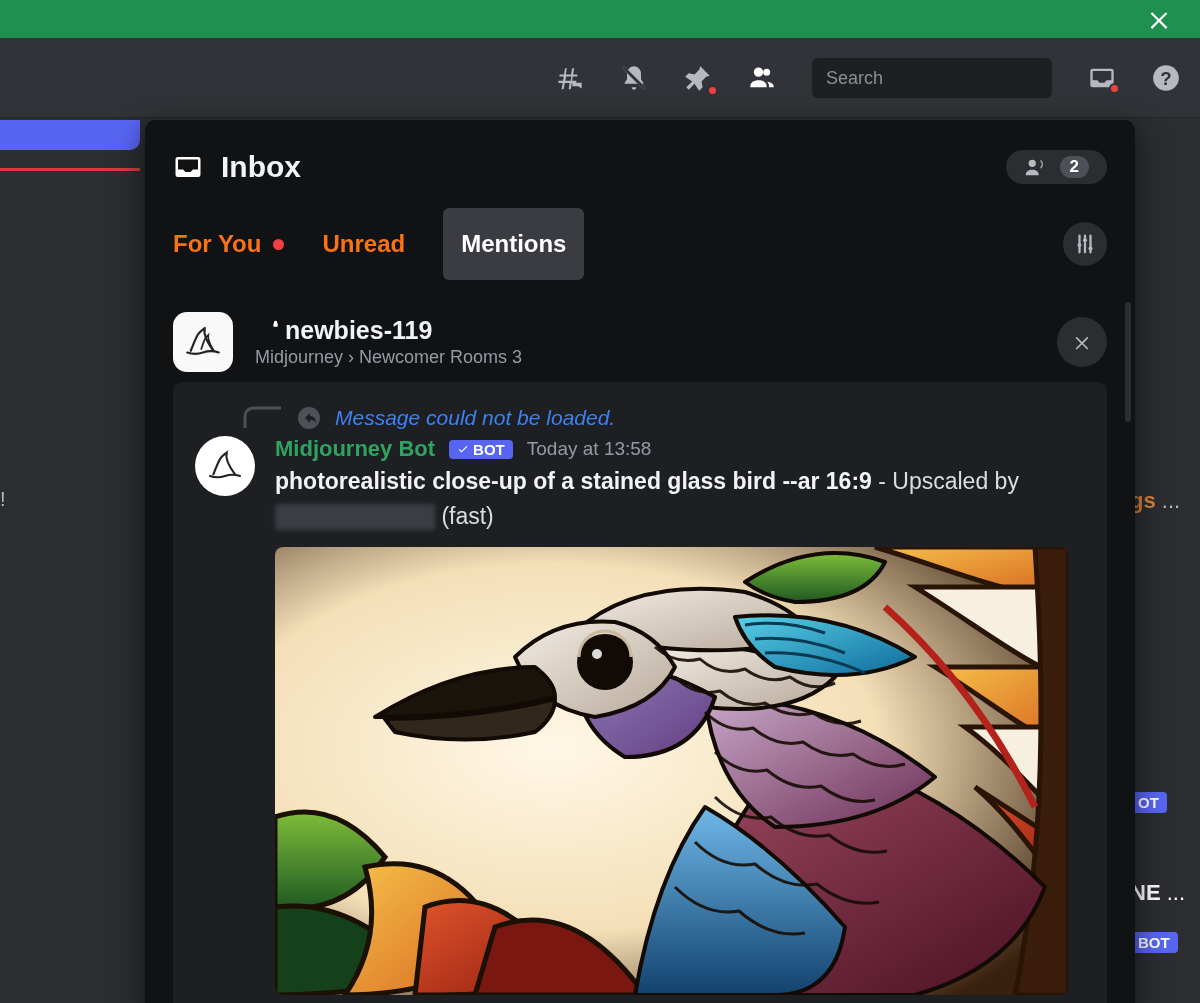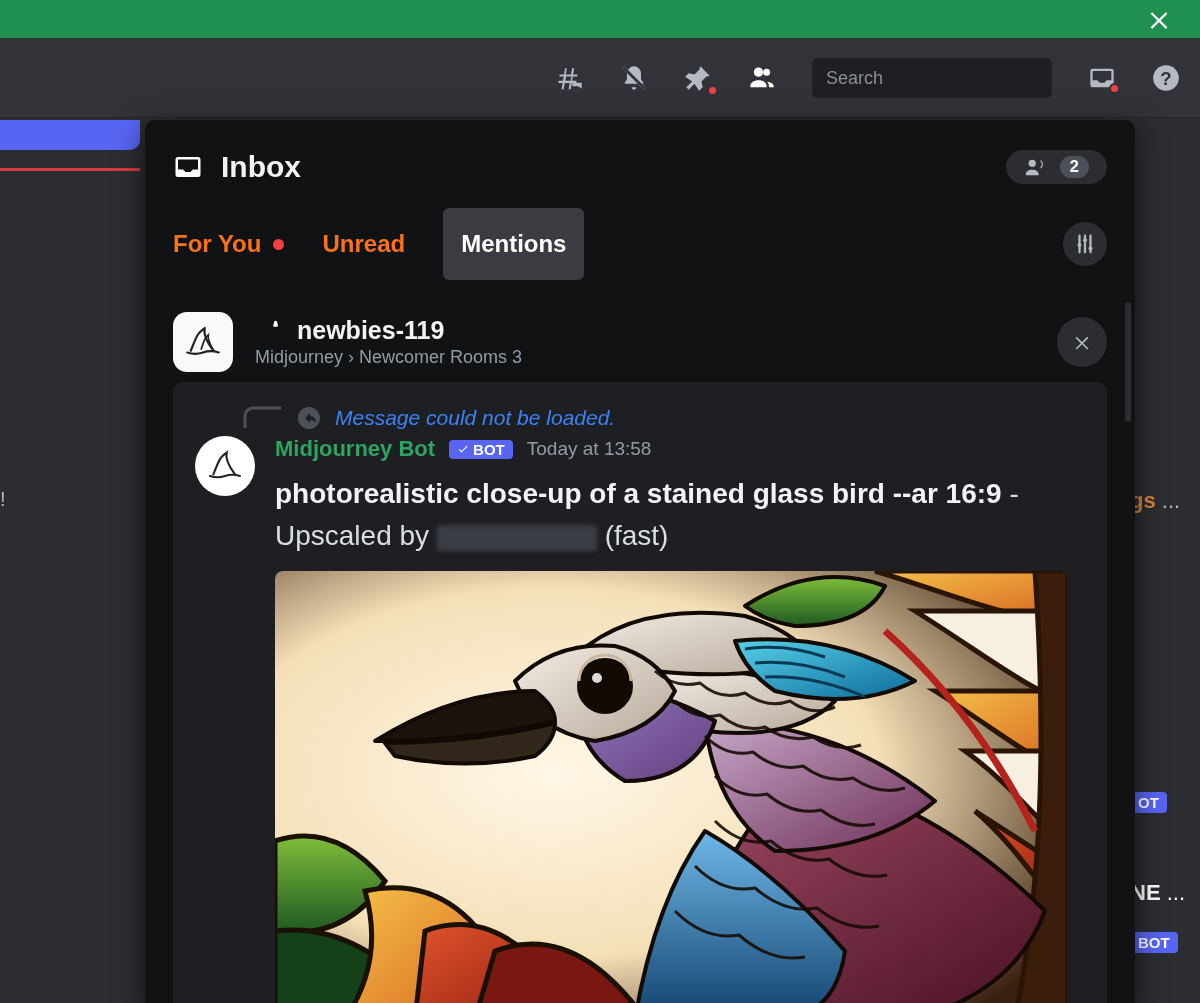--- a/index.html
+++ b/index.html
@@ -45,36 +45,36 @@
   .tabs .spacer{flex:1}
   .settings-btn{width:44px;height:44px;border-radius:50%;background:#2b2d31;display:flex;align-items:center;justify-content:center;cursor:pointer}
 
   .inbox-body{height:744px;overflow:hidden;position:relative}
   .scroll-thumb{position:absolute;right:4px;top:0;width:6px;height:120px;background:#2b2d31;border-radius:3px}
 
   
   .card-head{display:flex;align-items:center;padding:10px 28px;gap:22px}
   .srv-icon{width:60px;height:60px;border-radius:14px;background:#f9f9f9;display:flex;align-items:center;justify-content:center}
   .srv-icon svg{width:42px;height:42px}
-  .chan-line{display:flex;align-items:center;gap:16px;font-size:25px;font-weight:800;color:#f2f3f5}
+  .chan-line{display:flex;align-items:center;gap:4px;font-size:25px;font-weight:800;color:#f2f3f5}
   .breadcrumb{font-size:18px;color:#949ba4;margin-top:2px}
   .close-round{width:50px;height:50px;border-radius:50%;background:#2b2d31;display:flex;align-items:center;justify-content:center;cursor:pointer}
 
   .msg-card{margin:0 28px;background:#1e1f22;border-radius:10px;padding:24px 22px}
   .reply-line{display:flex;align-items:center;gap:14px;margin-left:48px;margin-bottom:6px}
   .reply-line svg{color:#6d717a}
   .reply-text{font-style:italic;color:#3b82f6;font-size:21px}
   .msg-row{display:flex;gap:20px}
   .avatar{width:60px;height:60px;border-radius:50%;background:#fff;display:flex;align-items:center;justify-content:center;flex-shrink:0}
   .avatar svg{width:40px;height:40px}
   .msg-meta{display:flex;align-items:center;gap:14px;flex-wrap:wrap}
   .author{color:#2fa360;font-size:22px;font-weight:700;cursor:pointer}
   .bot-tag{background:#5865f2;color:#fff;font-size:15px;font-weight:700;padding:1px 8px;border-radius:4px;display:flex;align-items:center;gap:4px}
   .ts{color:#949ba4;font-size:19px}
-  .msg-text{font-size:28px;color:#dbdee1;line-height:1.5;margin-top:11px}
+  .msg-text{font-size:23px;color:#dbdee1;line-height:1.5;margin-top:2px}
   .msg-text b{color:#f2f3f5;font-weight:800}
   .redact{display:inline-block;width:160px;height:26px;background:#3b3d44;border-radius:3px;vertical-align:middle;filter:blur(2px)}
   .attach{margin-top:14px;width:793px;height:448px;border-radius:8px;overflow:hidden;position:relative;background:#000;cursor:pointer}
   .attach svg{width:100%;height:100%;display:block}
 
   .ico{fill:#b5bac1}
   .icow{fill:#fff}
 </style>
 </head>
 <body>

